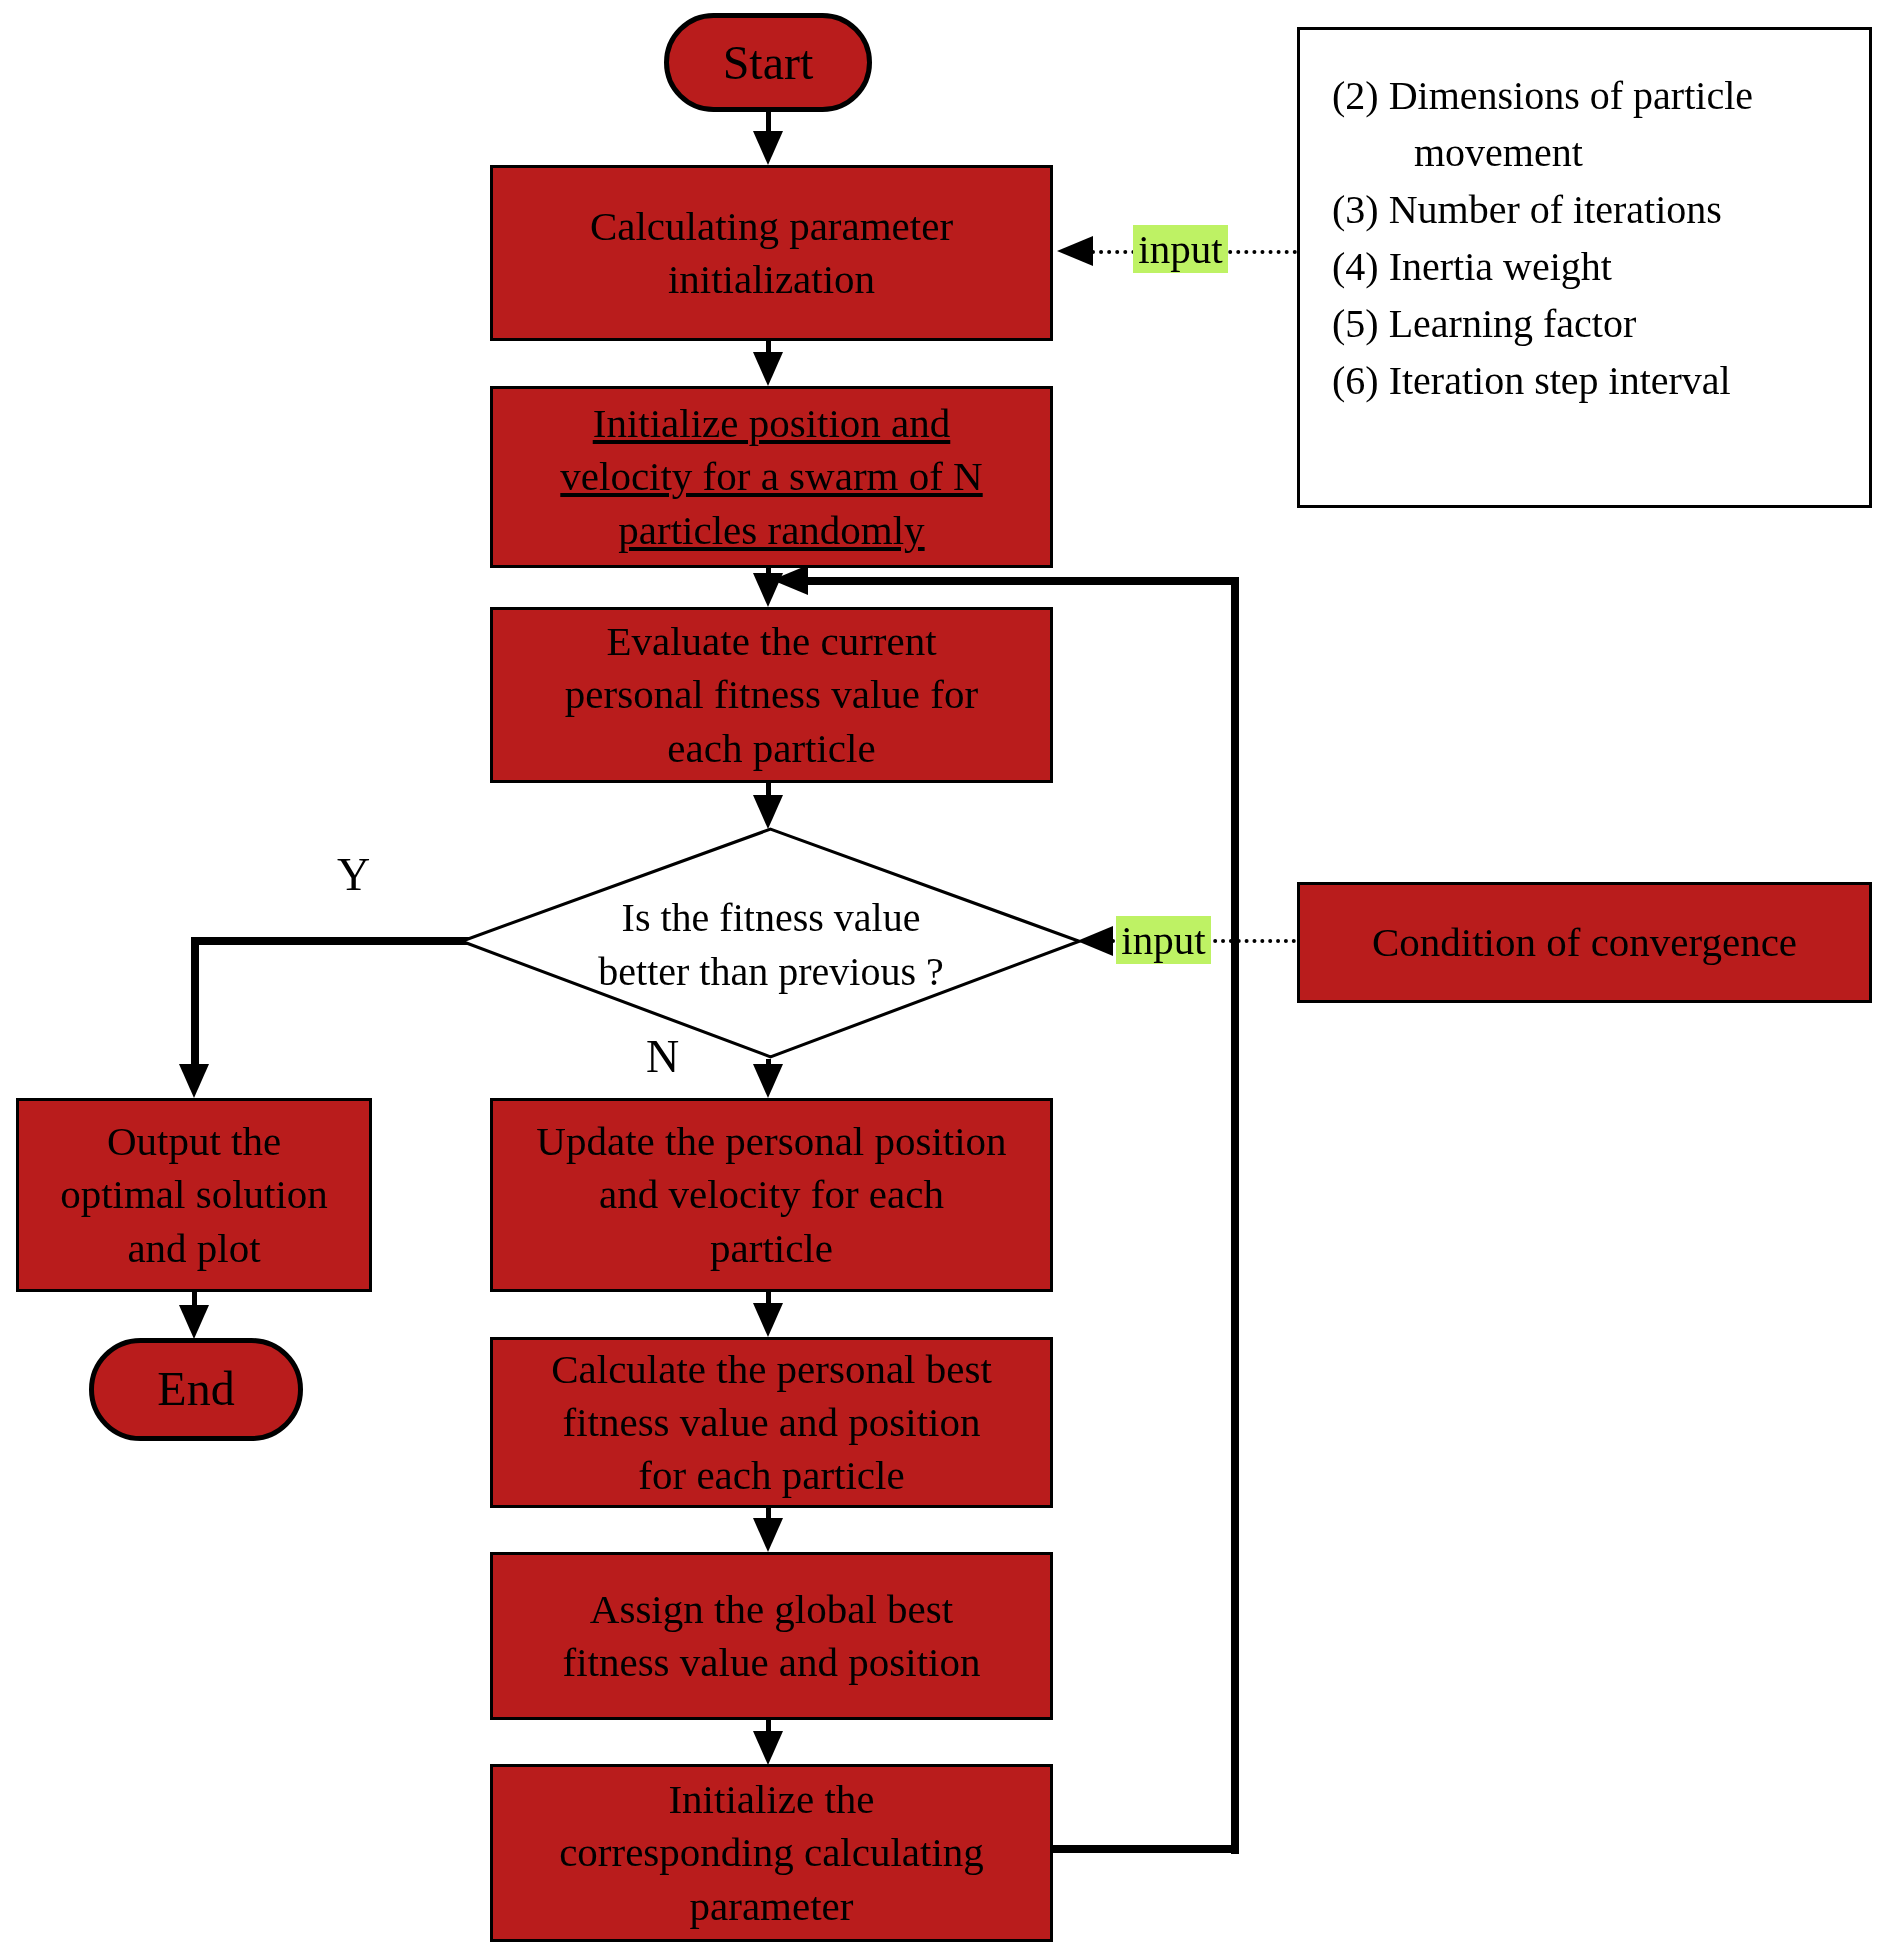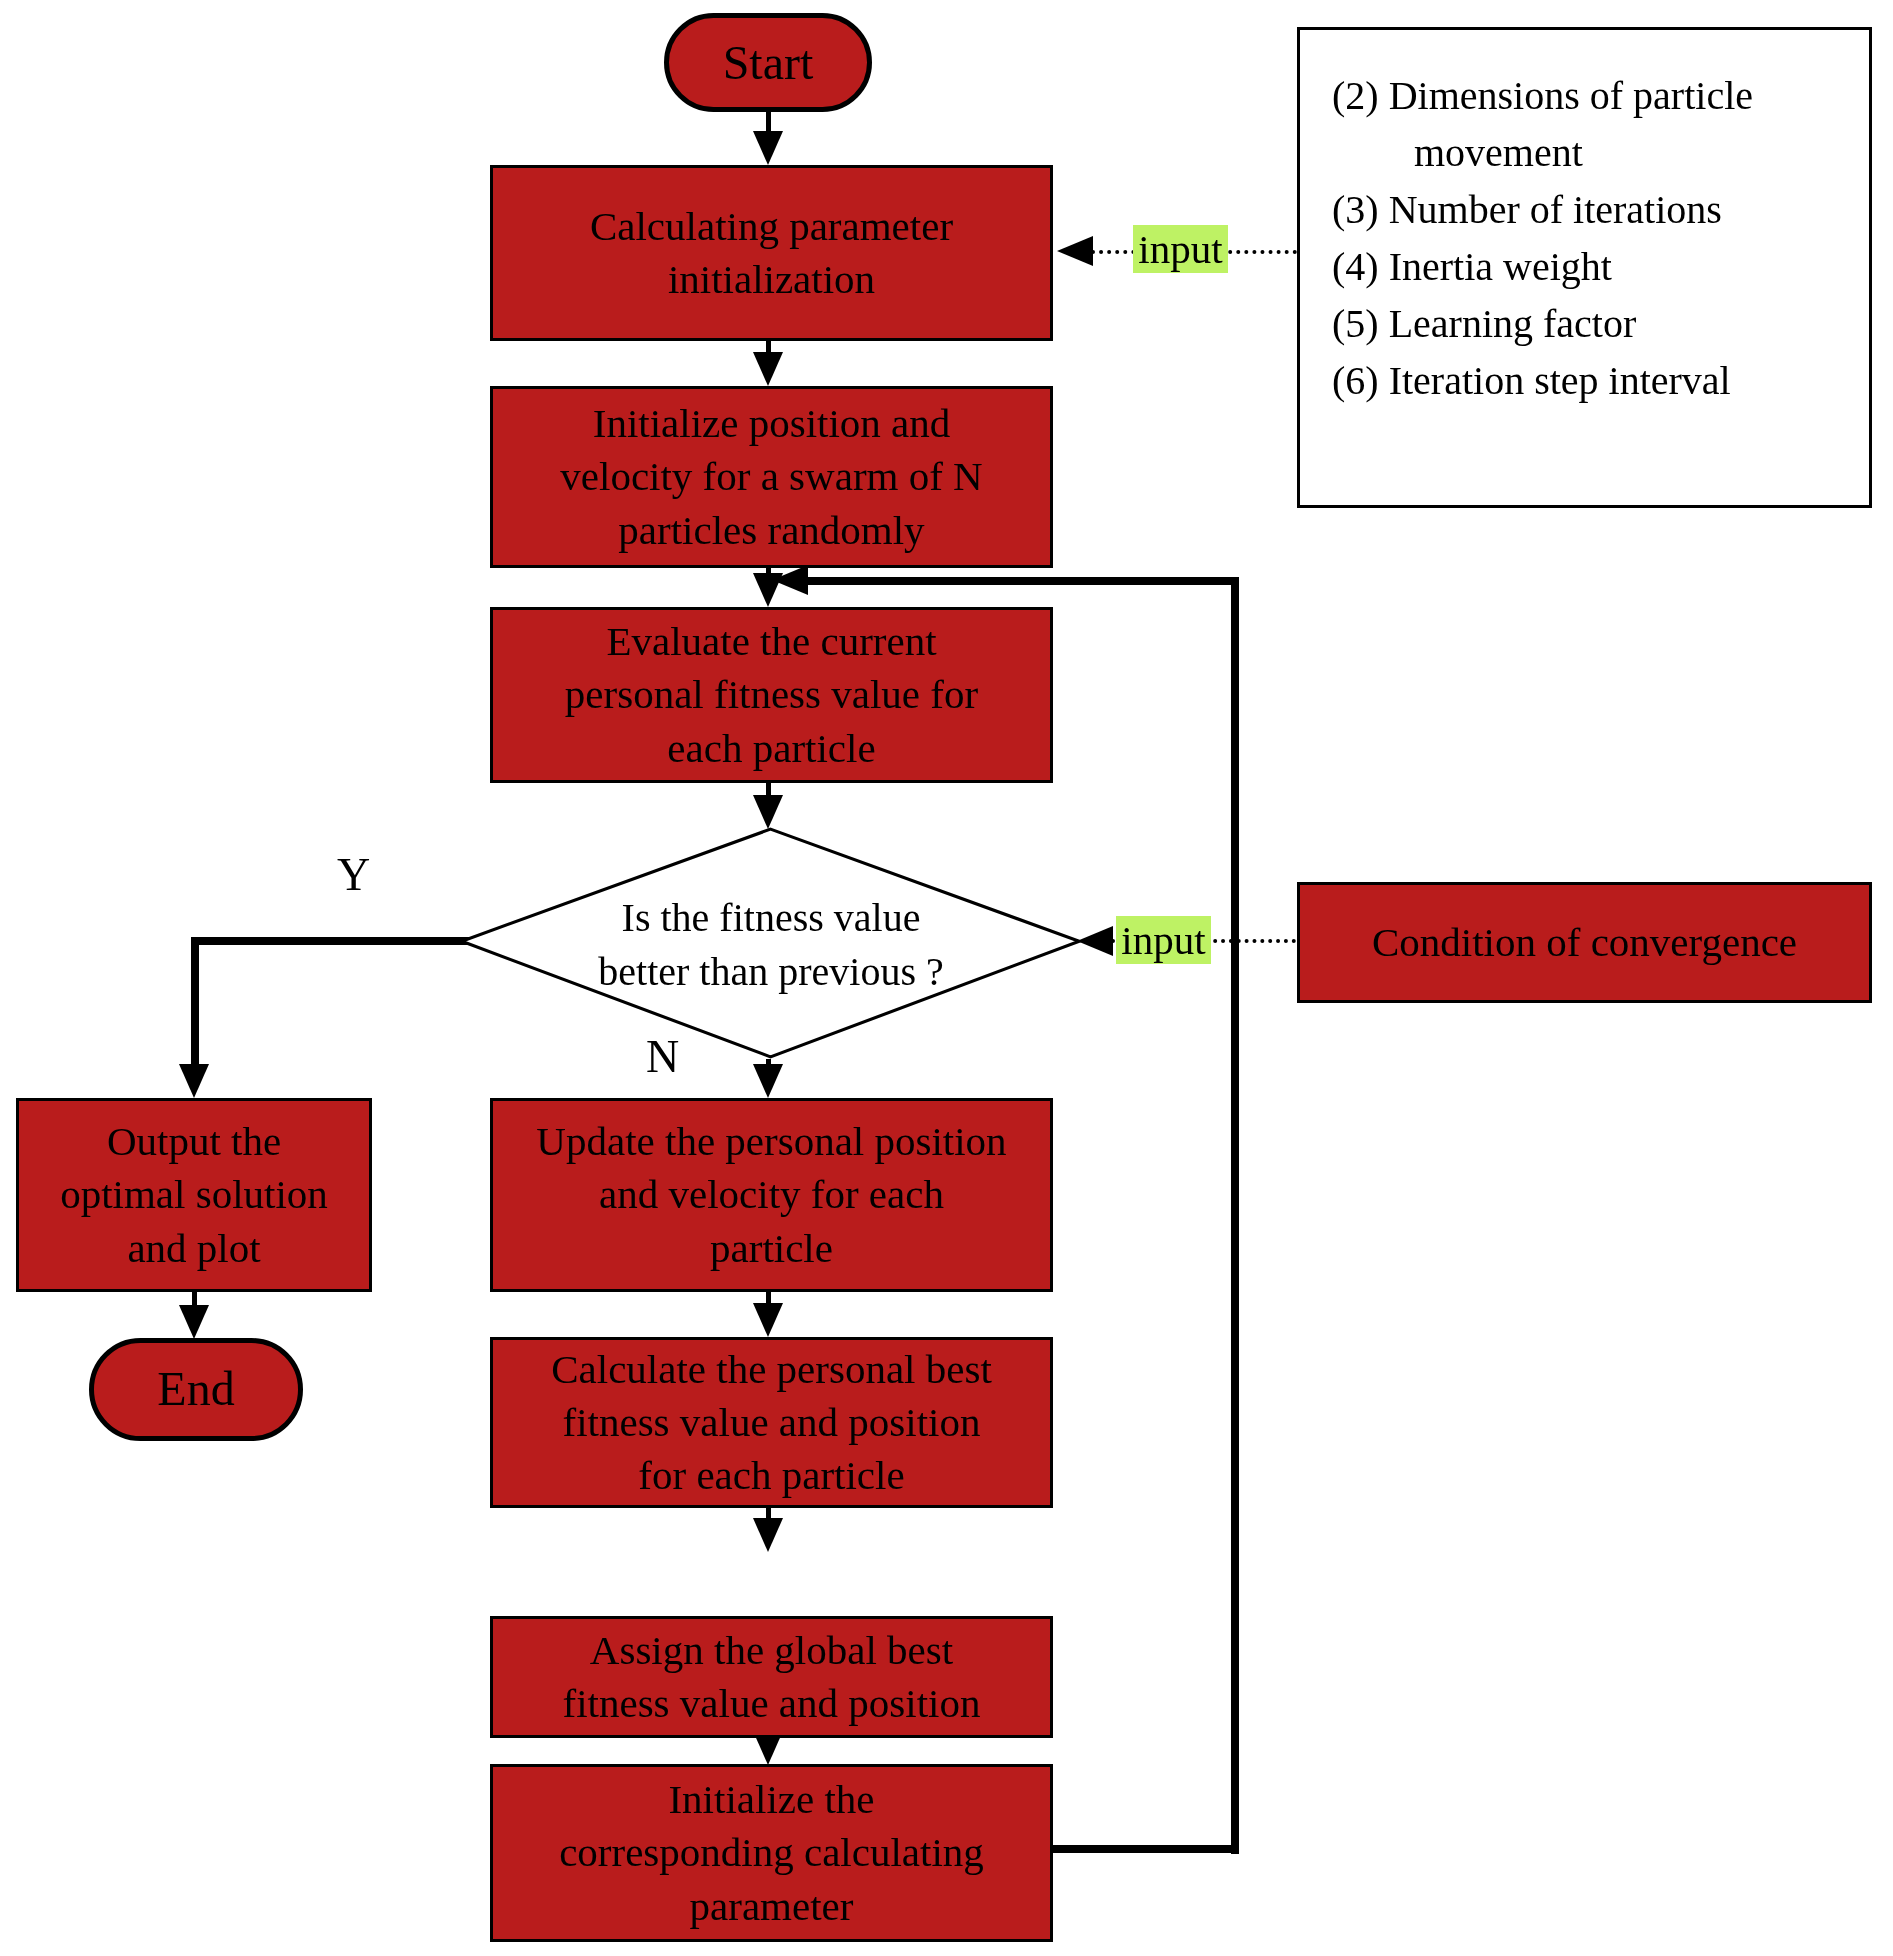--- a/index.html
+++ b/index.html
@@ -114,21 +114,21 @@
   <div class="edge-label" style="left:646px;top:1030px;">N</div>
 
   <div class="vline" style="left:192px;top:1292px;width:4.5px;height:16px;"></div>
   <div class="arrow-down" style="left:179px;top:1305px;"></div>
 
   <div class="box pill" style="left:664px;top:13.4px;width:208px;height:99px;">Start</div>
 
   <div class="box" style="left:490px;top:165px;width:563px;height:176px;">Calculating parameter
 initialization</div>
 
-  <div class="box" style="left:490px;top:386px;width:563px;height:182px;">Initialize position and
+  <div class="box" style="left:490px;top:386px;width:563px;height:182px;text-decoration:underline;">Initialize position and
 velocity for a swarm of N
 particles randomly</div>
 
   <div class="box" style="left:490px;top:607px;width:563px;height:176px;">Evaluate the current
 personal fitness value for
 each particle</div>
 
   <svg style="left:456px;top:822px;" width="629" height="242" viewBox="0 0 706 272">
     <polygon points="353,8 700,134 353,264 6,134" fill="#ffffff" stroke="#000000" stroke-width="3.5"></polygon>
   </svg>
@@ -142,21 +142,21 @@
   <div class="box" style="left:16px;top:1098px;width:356px;height:194px;">Output the
 optimal solution
 and plot</div>
 
   <div class="box pill" style="left:89px;top:1338px;width:214px;height:103px;">End</div>
 
   <div class="box" style="left:490px;top:1337px;width:563px;height:171px;">Calculate the personal best
 fitness value and position
 for each particle</div>
 
-  <div class="box" style="left:490px;top:1616px;width:563px;height:122px;">Assign the global best
+  <div class="box" style="left:490px;top:1552px;width:563px;height:168px;">Assign the global best
 fitness value and position</div>
 
   <div class="box" style="left:490px;top:1764px;width:563px;height:178px;">Initialize the
 corresponding calculating
 parameter</div>
 
   <div class="list-box" style="left:1297px;top:27px;width:575px;height:481px;">
     <div class="list-item">(2) Dimensions of particle movement</div>
     <div class="list-item">(3) Number of iterations</div>
     <div class="list-item">(4) Inertia weight</div>

